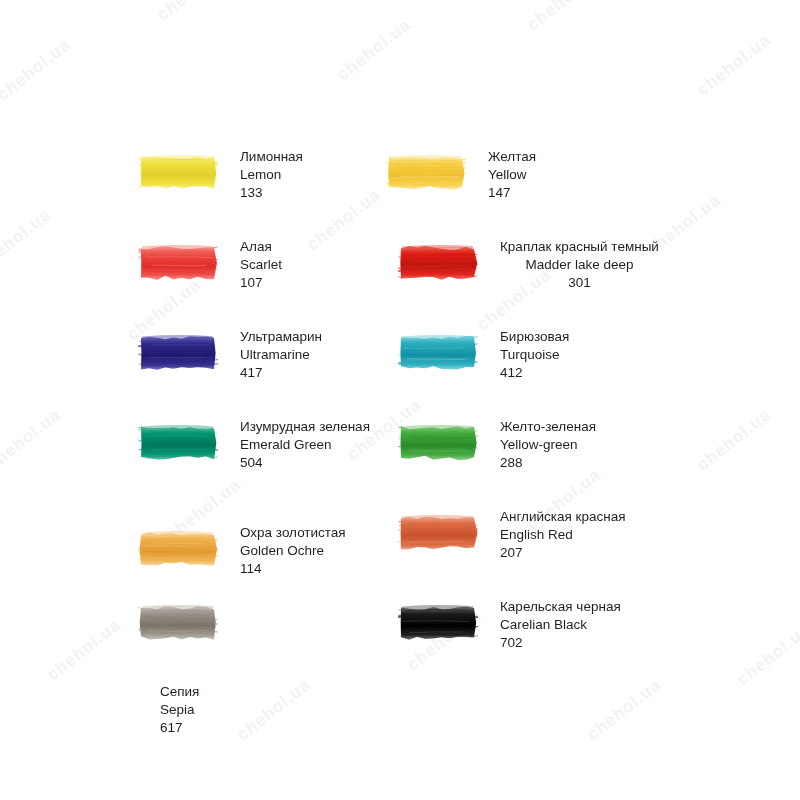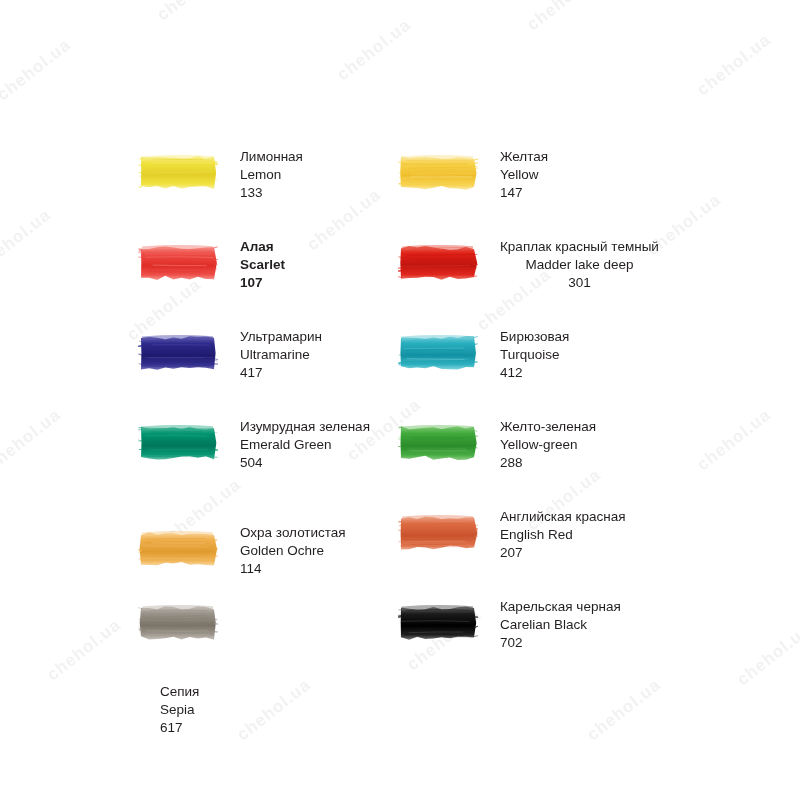--- a/index.html
+++ b/index.html
@@ -137,21 +137,21 @@
             <path d="M 4 19.3 L 0.7 20.1" stroke="#F0E13C" stroke-width="1.08" opacity="0.70"></path>
             <path d="M 4 3.5 Q 40 0.8 75 3.2 L 75 7 Q 40 5 4 7.5 Z" fill="#F7EE86" opacity="0.5"></path>
           </svg>
         </div>
         <div class="swatch-text">
           <div class="name-ru">Лимонная</div>
           <div class="name-en">Lemon</div>
           <div class="code">133</div>
         </div>
       </div>
-      <div class="swatch-row" style="left: 398px; top: 148px;">
+      <div class="swatch-row" style="left: 386px; top: 148px;">
         <div class="swatch-chip">
           <svg viewBox="0 0 80 40" preserveAspectRatio="none">
             <defs>
               <linearGradient id="g4" x1="0" y1="0" x2="0" y2="1">
                 <stop offset="0%" stop-color="#FAE492" stop-opacity="0.95"></stop>
                 <stop offset="22%" stop-color="#F7D24A" stop-opacity="1"></stop>
                 <stop offset="57.99999999999999%" stop-color="#F0BE2C" stop-opacity="1"></stop>
                 <stop offset="85%" stop-color="#F7D24A" stop-opacity="0.97"></stop>
                 <stop offset="100%" stop-color="#FAE492" stop-opacity="0.85"></stop>
               </linearGradient>
@@ -175,21 +175,21 @@
             <path d="M 4 32.3 L 0.5 31.0" stroke="#F7D24A" stroke-width="0.61" opacity="0.67"></path>
             <path d="M 4 3.5 Q 40 0.8 75 3.2 L 75 7 Q 40 5 4 7.5 Z" fill="#FAE492" opacity="0.5"></path>
           </svg>
         </div>
         <div class="swatch-text">
           <div class="name-ru">Желтая</div>
           <div class="name-en">Yellow</div>
           <div class="code">147</div>
         </div>
       </div>
-      <div class="swatch-row" style="left: 138px; top: 238px; font-weight: bold;">
+      <div class="swatch-row" style="left: 138px; top: 238px;">
         <div class="swatch-chip">
           <svg viewBox="0 0 80 40" preserveAspectRatio="none">
             <defs>
               <linearGradient id="g5" x1="0" y1="0" x2="0" y2="1">
                 <stop offset="0%" stop-color="#F4837C" stop-opacity="0.95"></stop>
                 <stop offset="22%" stop-color="#EE4B45" stop-opacity="1"></stop>
                 <stop offset="57.99999999999999%" stop-color="#E02D28" stop-opacity="1"></stop>
                 <stop offset="85%" stop-color="#EE4B45" stop-opacity="0.97"></stop>
                 <stop offset="100%" stop-color="#F4837C" stop-opacity="0.85"></stop>
               </linearGradient>

